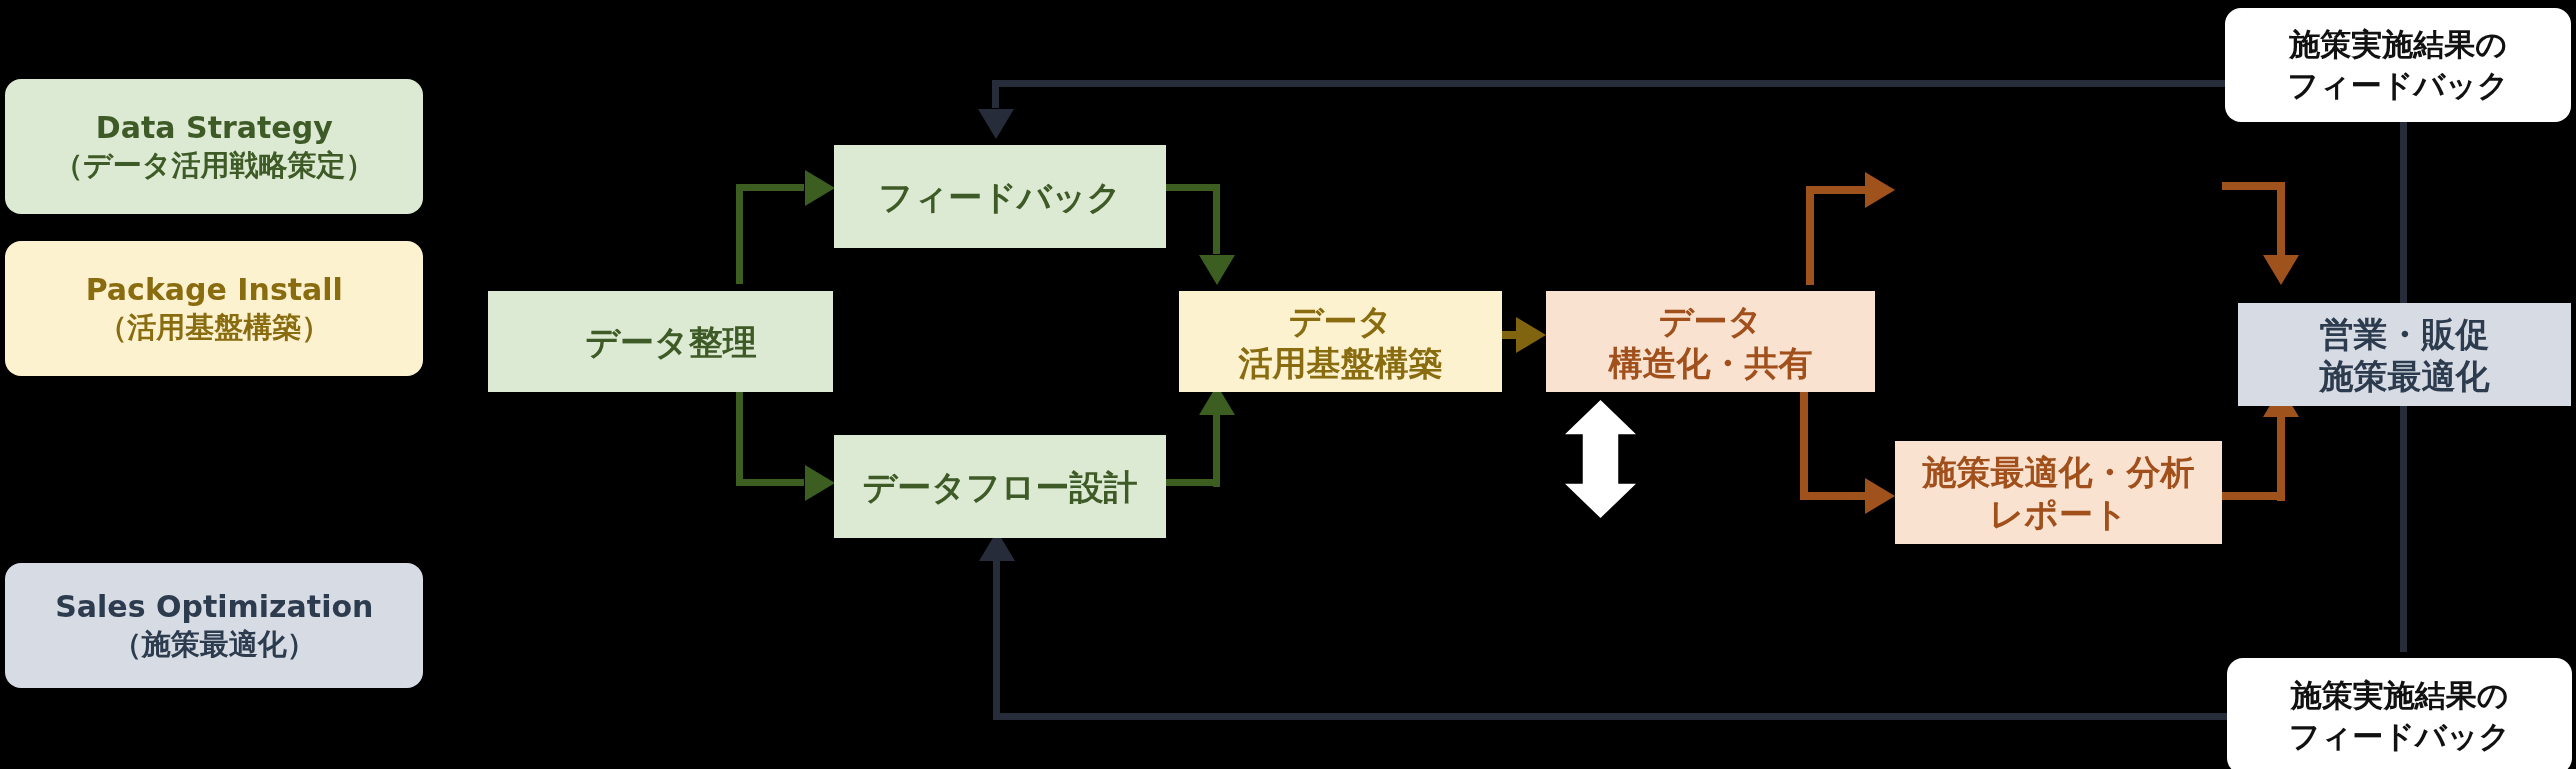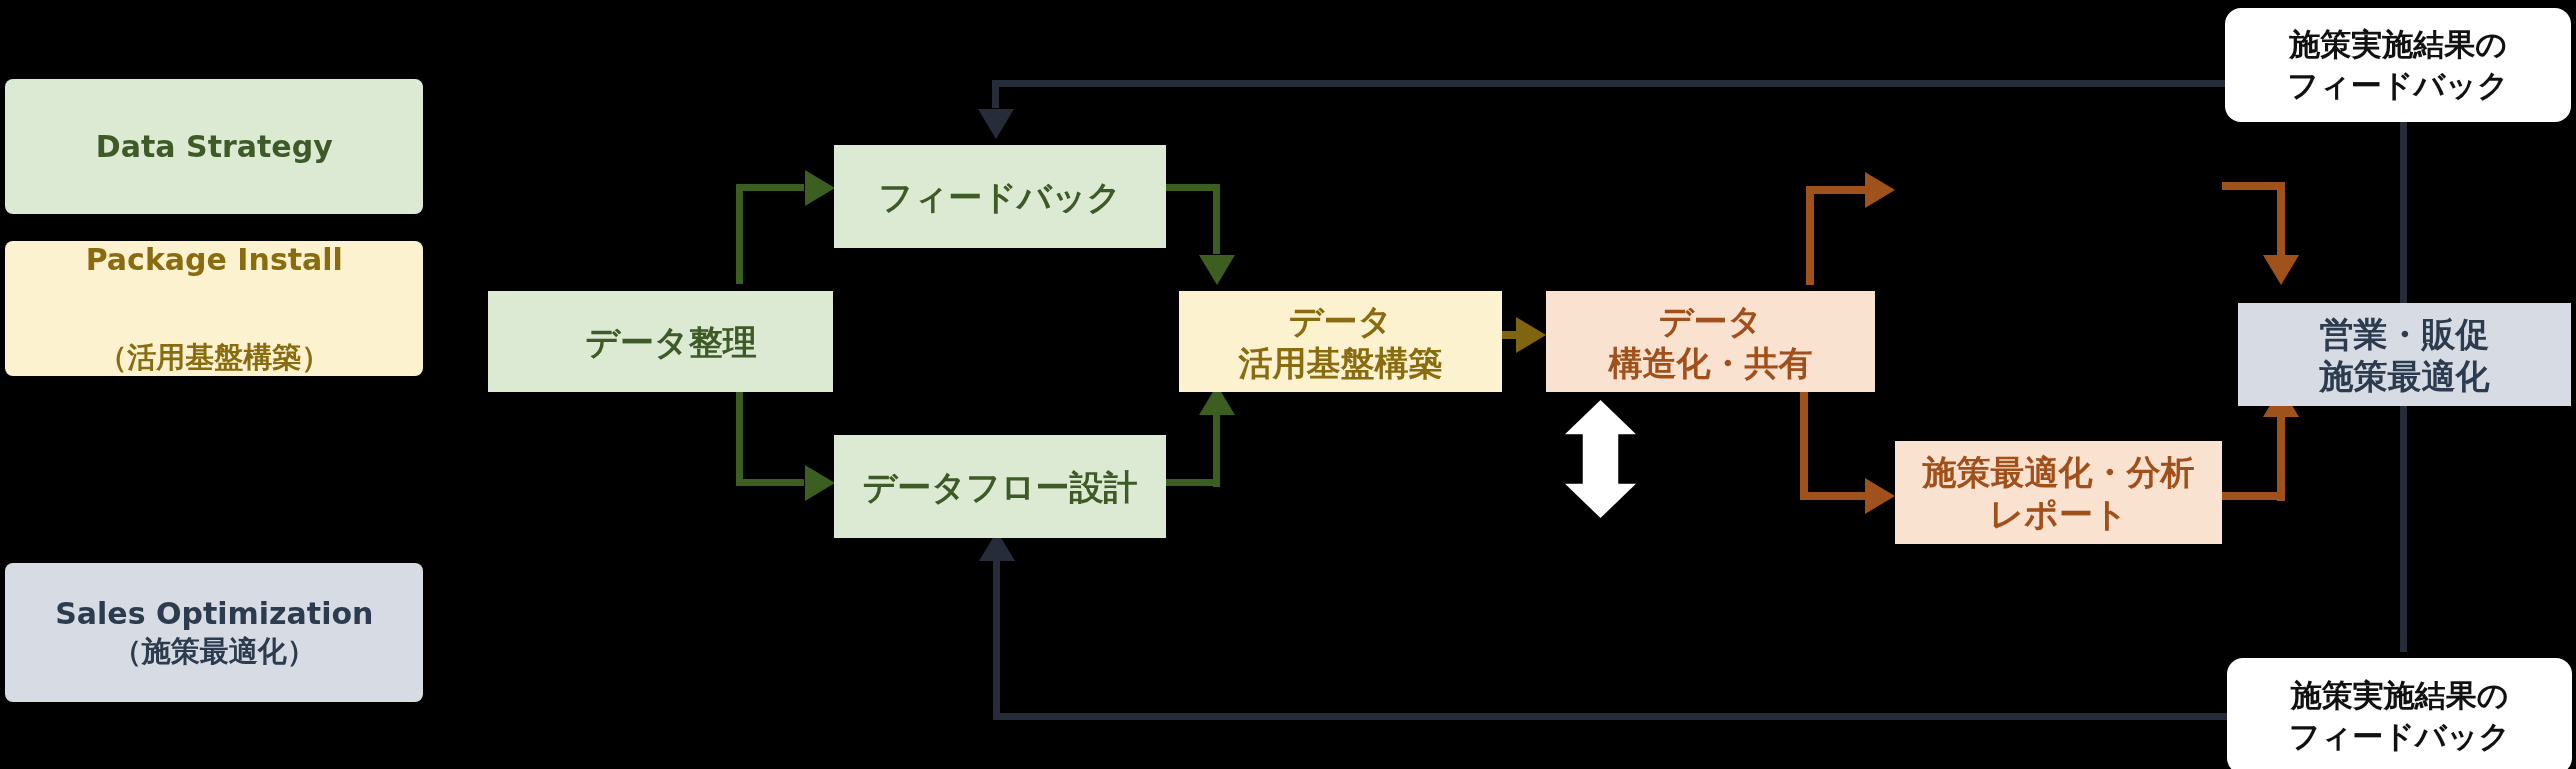--- a/index.html
+++ b/index.html
@@ -9,21 +9,21 @@
     background:#000;
     font-family:"DejaVu Sans","Liberation Sans",sans-serif;
     overflow:hidden;
   }
   .box{
     position:absolute;
     display:flex;flex-direction:column;
     align-items:center;justify-content:center;
     text-align:center;font-weight:bold;margin-top:7px;
   }
-  .legend-box{border-radius:8px;}
+  .legend-box{border-radius:16px;}
   .fb-box{border-radius:16px;background:#ffffff;color:#111111;}
   .fill-green{background:#dcead3;color:#3e5a26;}
   .fill-yellow{background:#fdf2cf;color:#8a6c10;}
   .fill-salmon{background:#fae2d1;color:#a1501c;}
   .fill-gray{background:#d6dbe4;color:#2d3b4e;}
   .t-flow{font-size:34px;line-height:42px;}
   .t-legend-en{font-size:30px;line-height:38px;}
   .t-legend-jp{font-size:29px;line-height:37px;}
   .t-fb{font-size:31px;line-height:41px;}
   .line{position:absolute;}
@@ -50,26 +50,27 @@
     clip-path:polygon(50% 0%,100% 29%,75% 29%,75% 71%,100% 71%,50% 100%,0% 71%,25% 71%,25% 29%,0% 29%);
   }
 </style>
 </head>
 <body>
 
 <div class="canvas">
 
   <div class="box legend-box fill-green" style="left:5.3px;top:72px;width:418px;height:135px;">
     <span class="t-legend-en">Data Strategy</span>
+    <span class="t-legend-jp">（データ活用戦略策定）</span>
   </div>
-  <div class="box legend-box fill-yellow" style="left:5.3px;top:234px;width:418px;height:135px;justify-content:space-between;">
+  <div class="box legend-box fill-yellow" style="left:5.3px;top:234px;width:418px;height:135px;">
     <span class="t-legend-en">Package Install</span>
     <span class="t-legend-jp">（活用基盤構築）</span>
   </div>
-  <div class="box legend-box fill-gray" style="left:5.3px;top:556px;width:418px;height:139px;">
+  <div class="box legend-box fill-gray" style="left:5.3px;top:556px;width:418px;height:125px;">
     <span class="t-legend-en">Sales Optimization</span>
     <span class="t-legend-jp">（施策最適化）</span>
   </div>
 
   <div class="line c-navy" style="left:2400px;top:116px;width:7.2px;height:536px;"></div>
 
   <div class="line c-navy" style="left:995px;top:80px;width:1230px;height:7.2px;"></div>
   <div class="line c-navy" style="left:992px;top:80px;width:7.2px;height:28px;"></div>
   <div class="head head-down hc-navy" style="left:978px;top:109px;"></div>
 

